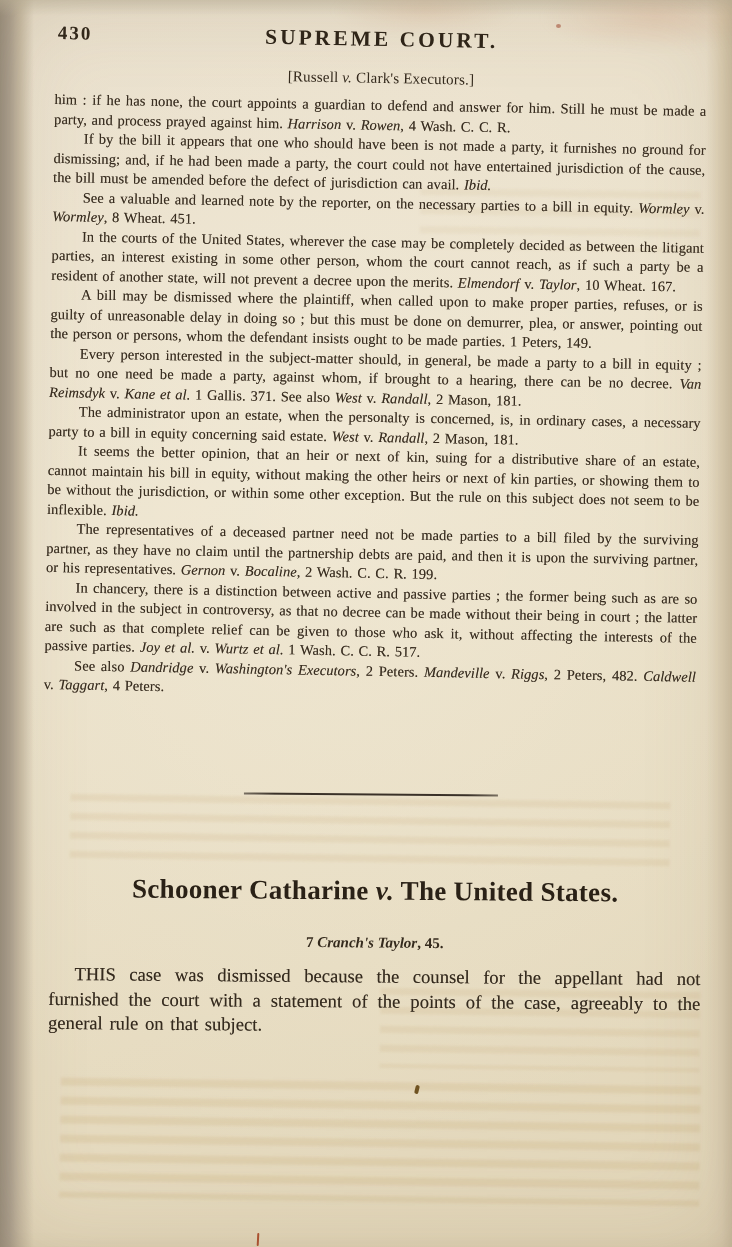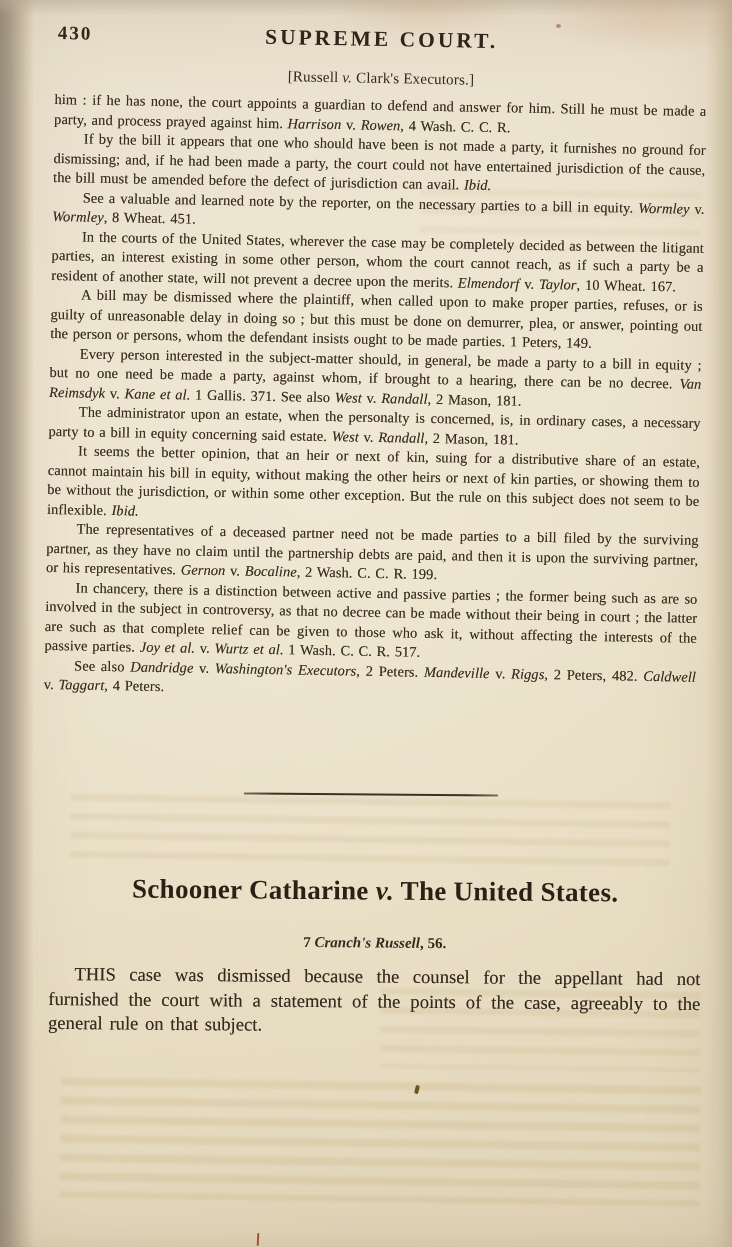--- a/index.html
+++ b/index.html
@@ -101,20 +101,20 @@
           <p class="headnote ind"><span>It seems the better opinion, that an heir or next of kin, suing for a distributive share of an estate, cannot maintain his bill in equity, without making the other heirs or next of kin parties, or showing them to be without the jurisdiction, or within some other exception. But the rule on this subject does not seem to be inflexible. </span><i>Ibid.</i></p>
           <p class="headnote ind"><span>The representatives of a deceased partner need not be made parties to a bill filed by the surviving partner, as they have no claim until the partnership debts are paid, and then it is upon the surviving partner, or his representatives. </span><i>Gernon</i><span> v. </span><i>Bocaline</i><span>, 2 Wash. C. C. R. 199.</span></p>
           <p class="headnote ind"><span>In chancery, there is a distinction between active and passive parties ; the former being such as are so involved in the subject in controversy, as that no decree can be made without their being in court ; the latter are such as that complete relief can be given to those who ask it, without affecting the interests of the passive parties. </span><i>Joy et al.</i><span> v. </span><i>Wurtz et al.</i><span> 1 Wash. C. C. R. 517.</span></p>
           <p class="headnote ind"><span>See also </span><i>Dandridge</i><span> v. </span><i>Washington's Executors</i><span>, 2 Peters. </span><i>Mandeville</i><span> v. </span><i>Riggs</i><span>, 2 Peters, 482. </span><i>Caldwell</i><span> v. </span><i>Taggart</i><span>, 4 Peters.</span></p>
         </section>
     </div>
 
     <div class="tilt-b">
       <div class="divider"></div>
       <h1 class="case-title"><span>Schooner Catharine </span><i>v.</i><span> The United States.</span></h1>
-      <div class="citation"><span>7 </span><i>Cranch's Russell</i><span>, 56.</span></div>
+      <div class="citation"><span>7 </span><i>Cranch's Taylor</i><span>, 45.</span></div>
       <p class="opinion">THIS case was dismissed because the counsel for the appellant had not furnished the court with a statement of the points of the case, agreeably to the general rule on that subject.</p>
     </div>
 
   </div>
 
   <div class="vignette"></div>
 </div>
 
 </body></html>

